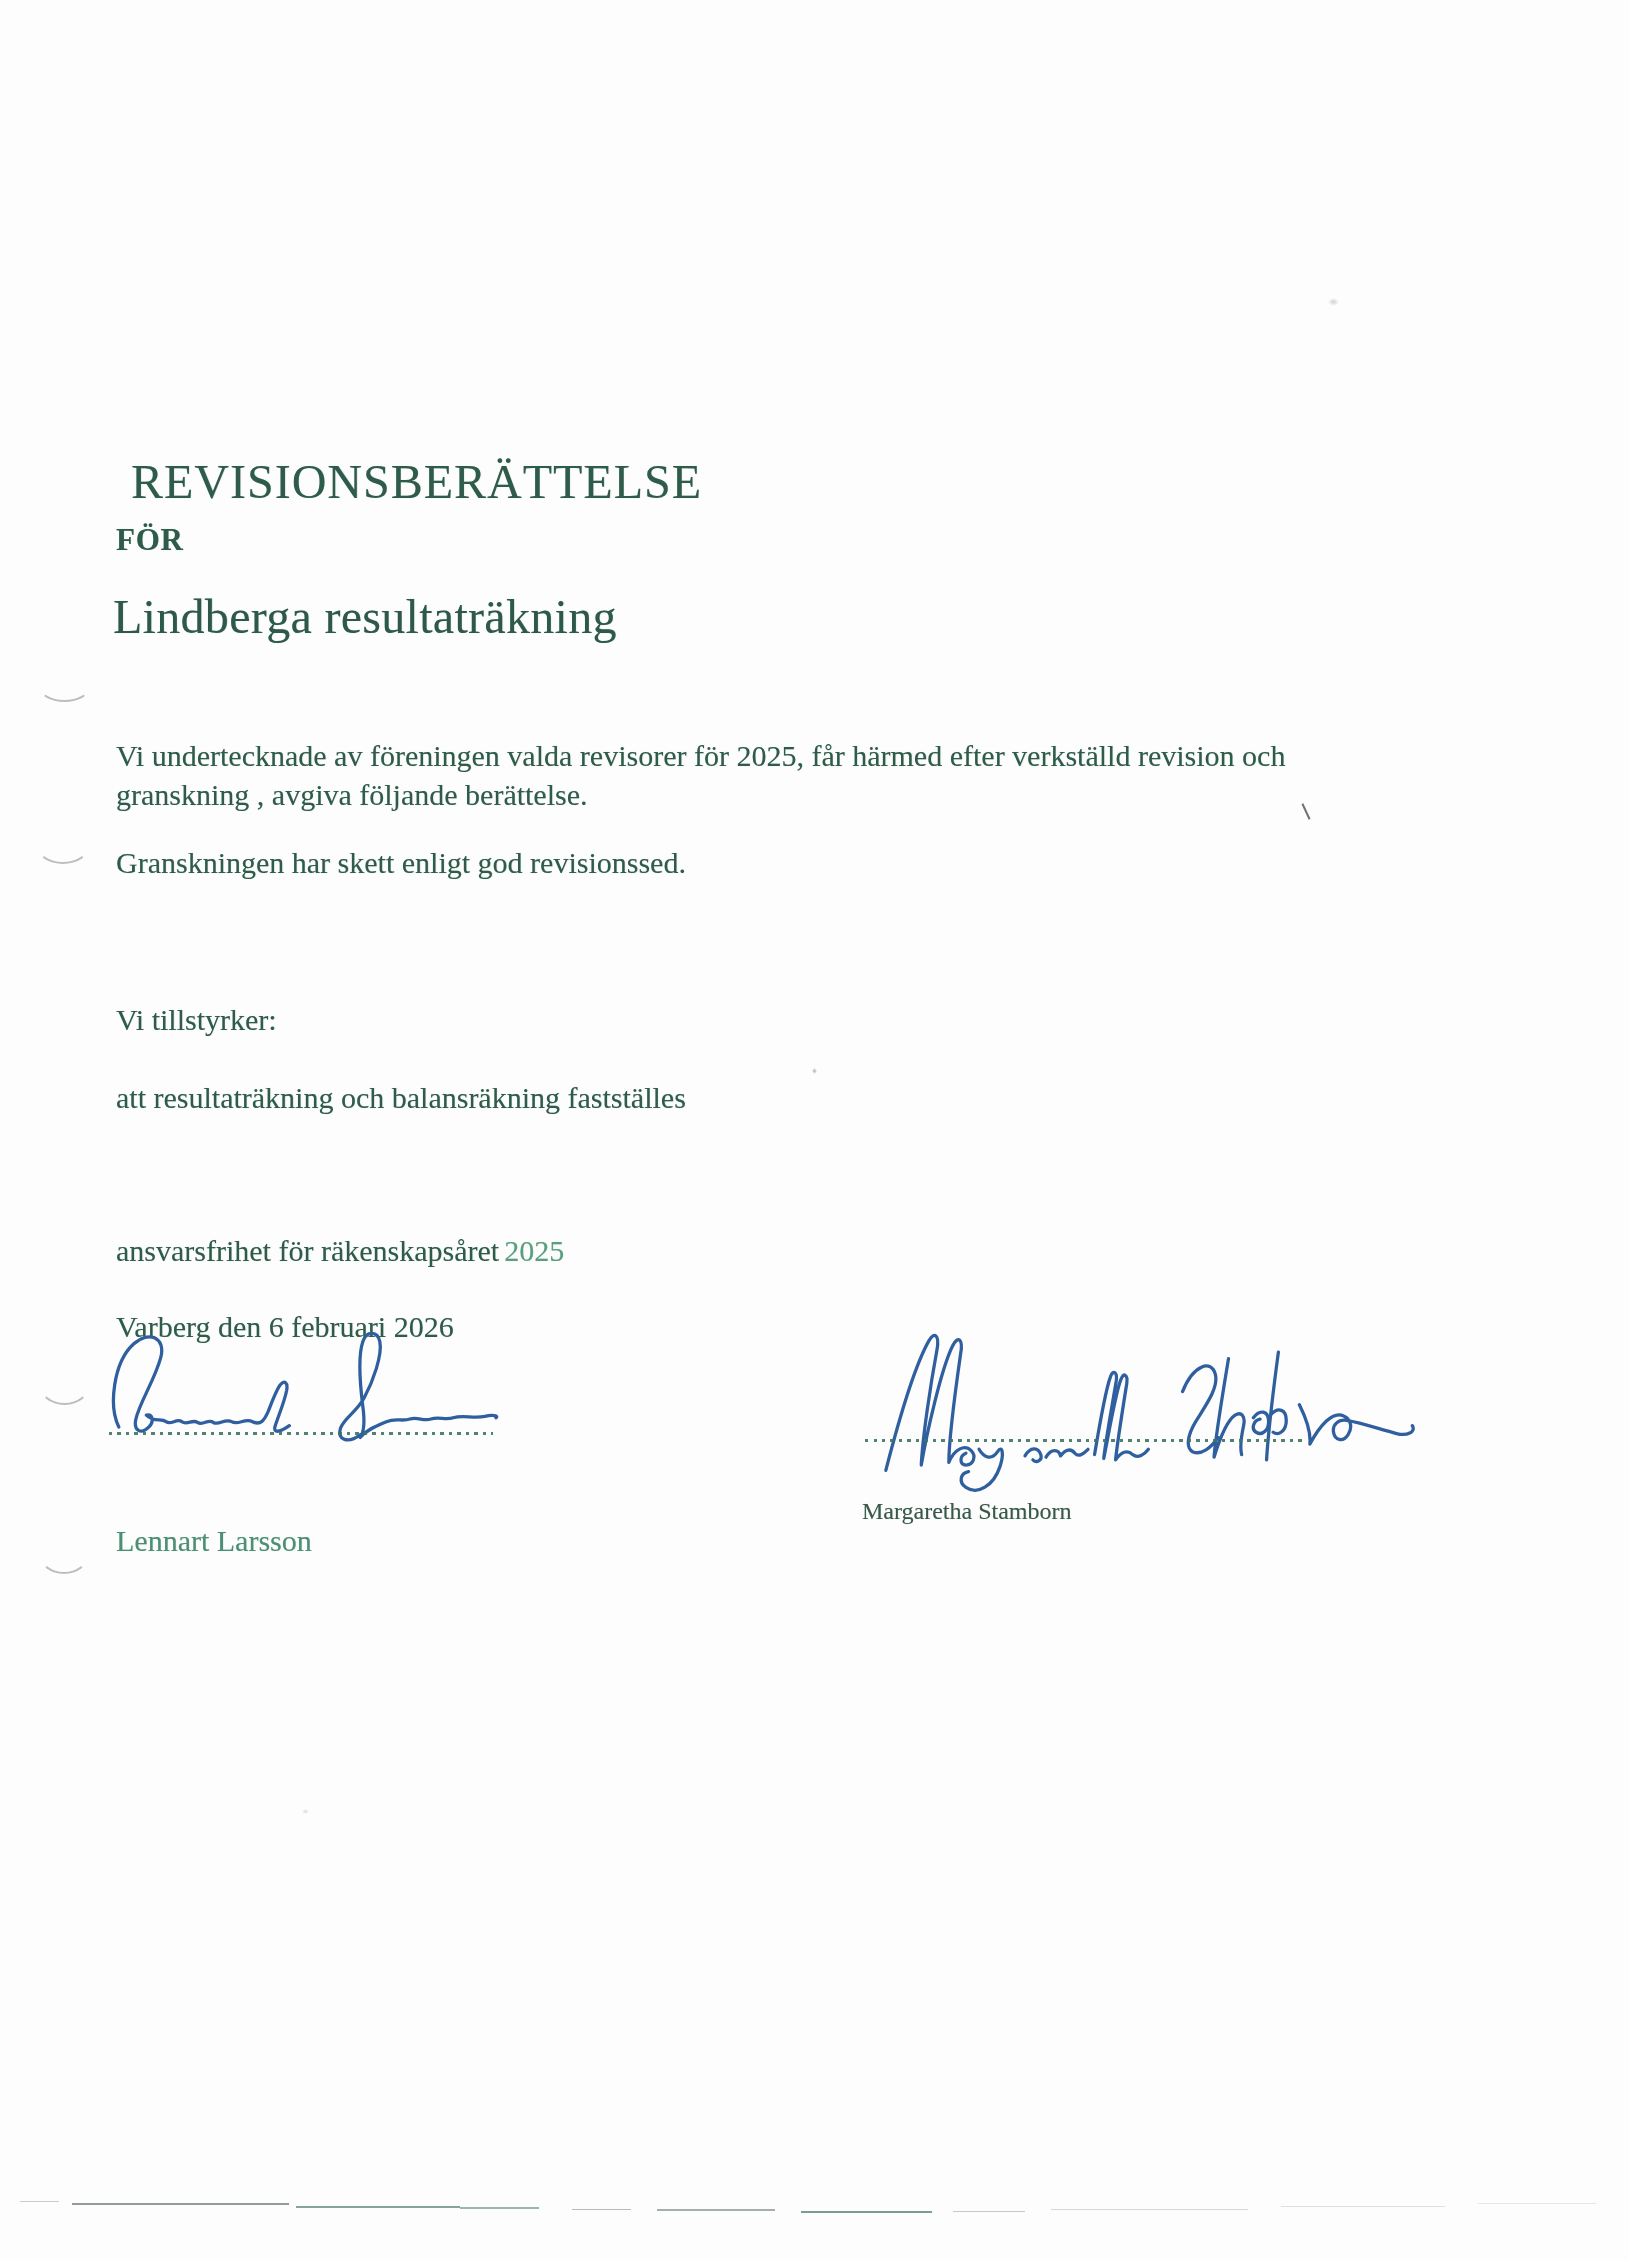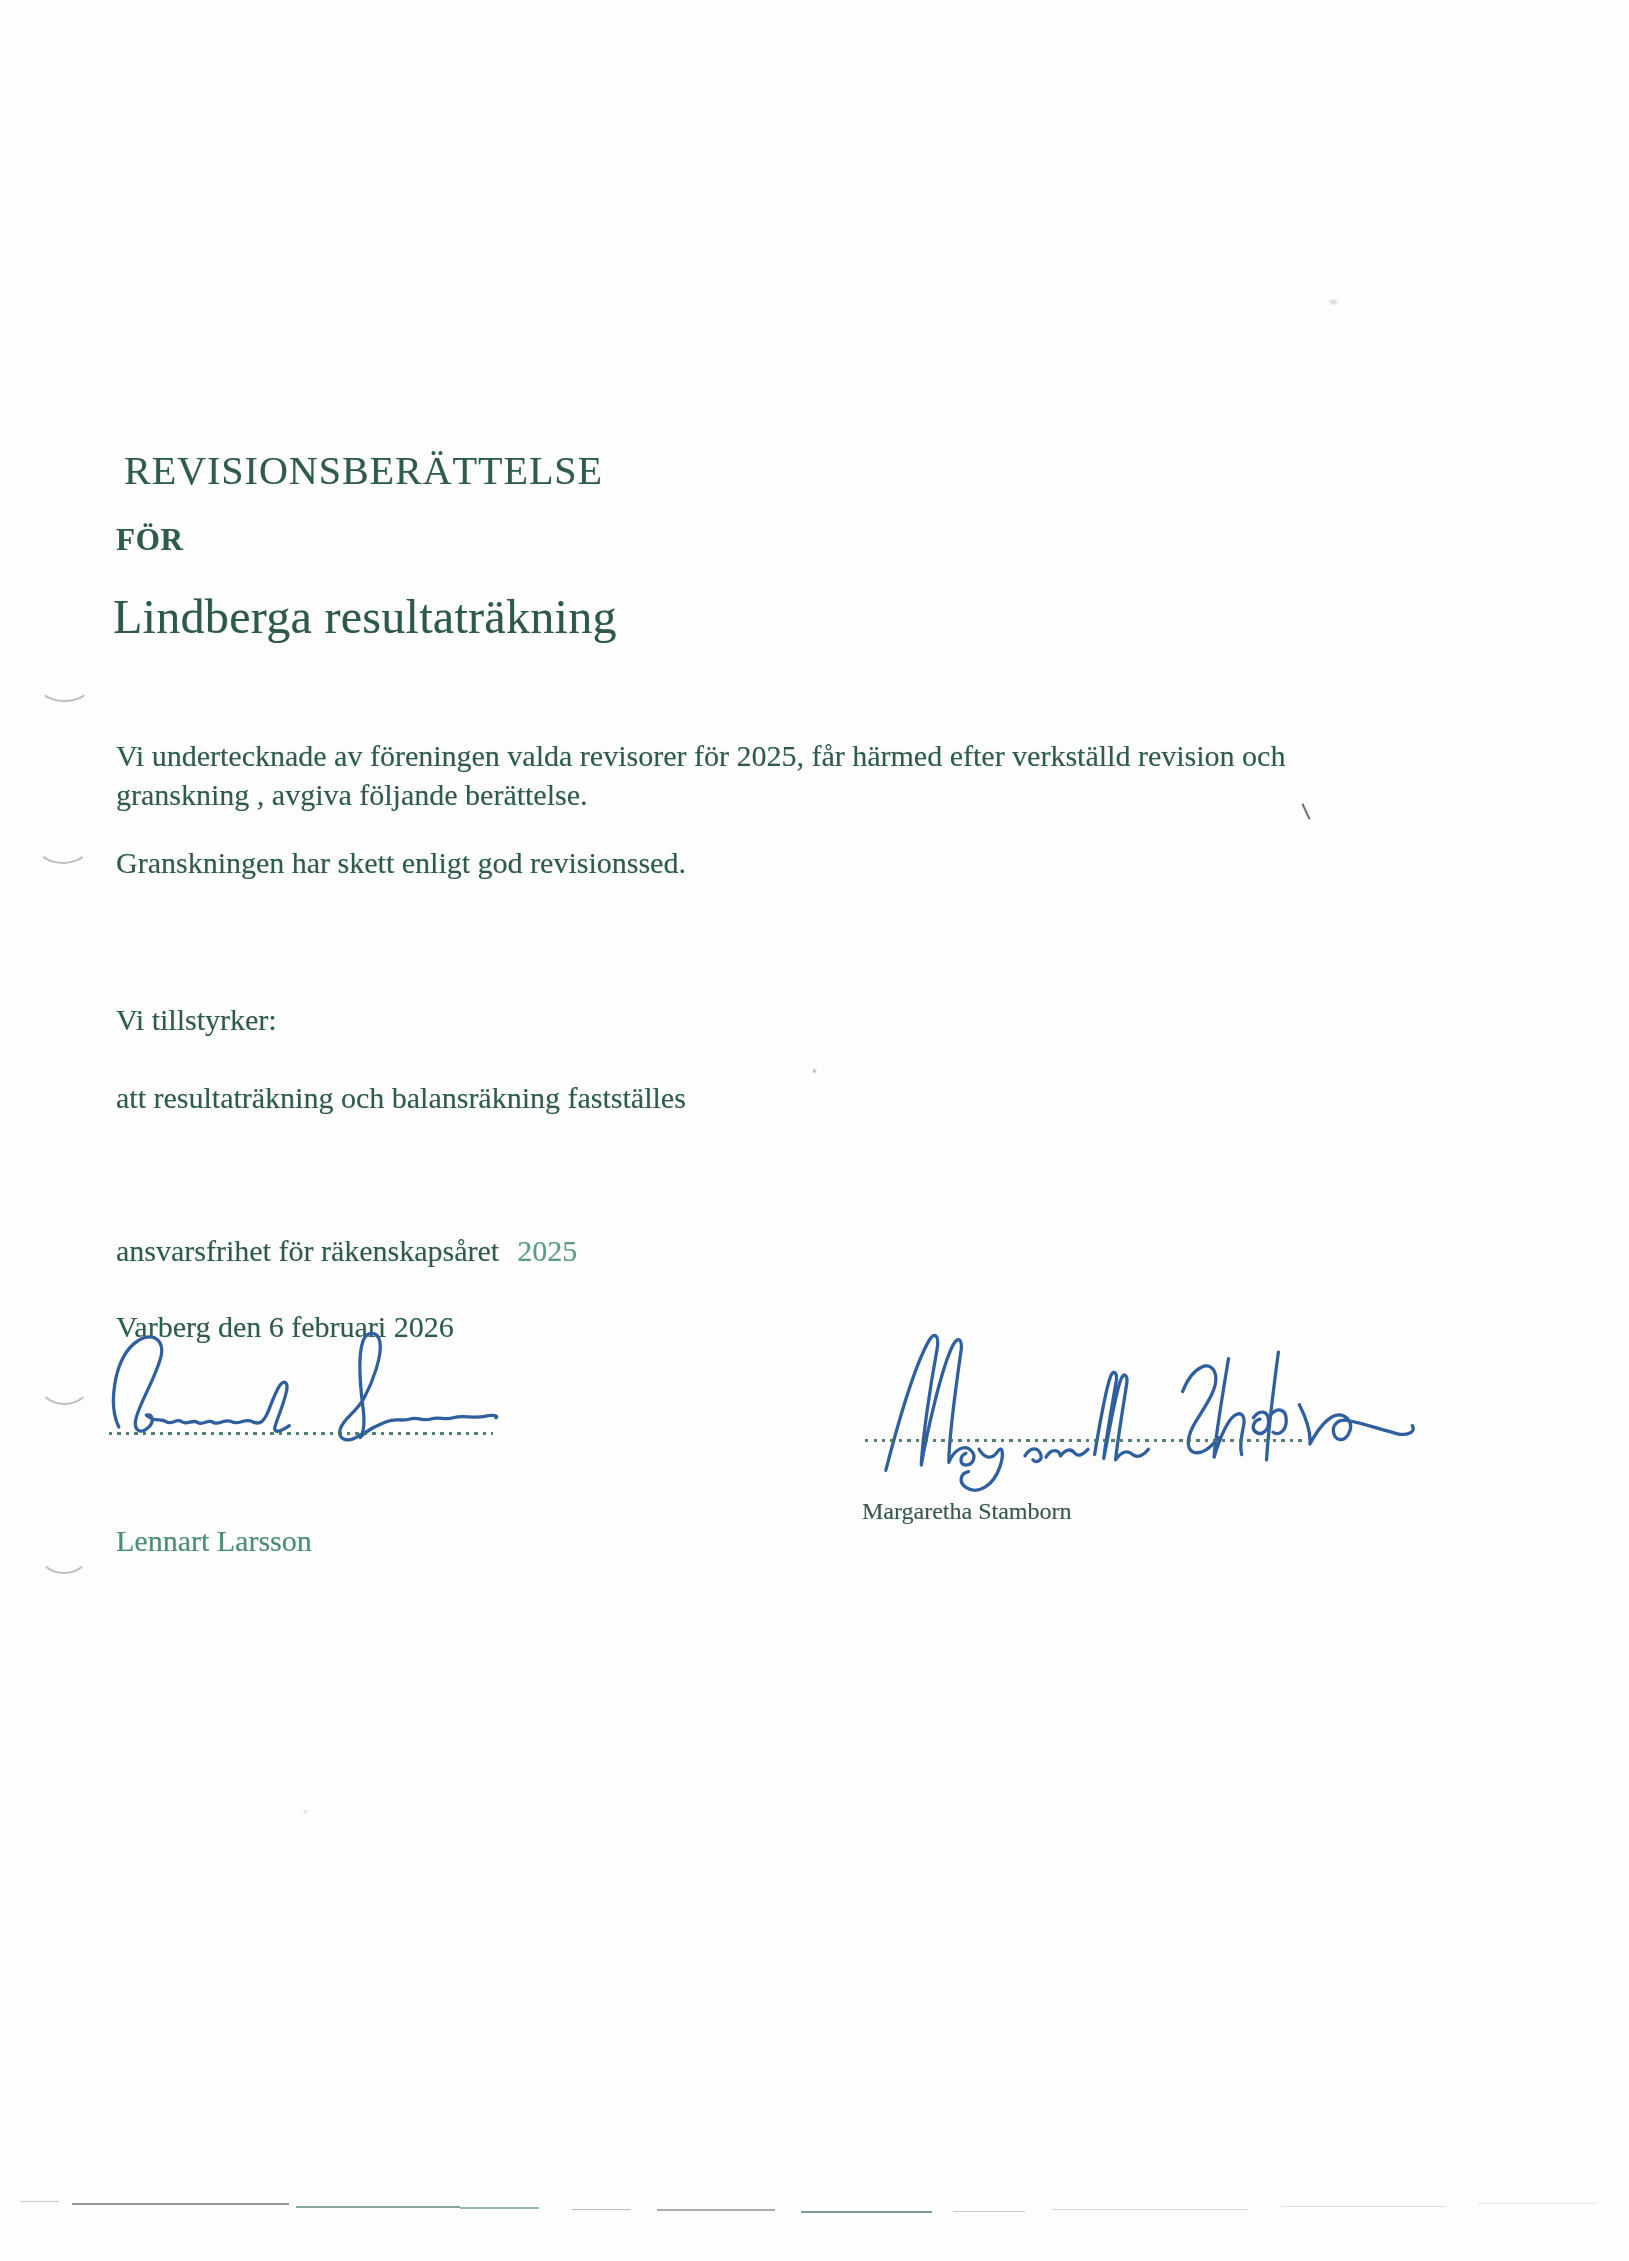--- a/index.html
+++ b/index.html
@@ -17,23 +17,23 @@
     color: var(--text-ink, #2f5c4a);
   }
   .ink {
     position: absolute;
     white-space: nowrap;
     color: var(--text-ink, #2f5c4a);
     text-shadow: 0.3px 0.3px 0.7px rgba(47, 92, 74, 0.35);
   }
   .title {
     left: 116px; top: 439px;
-    font-size: 40px; font-weight: normal;
+    font-size: 48px; font-weight: normal;
     letter-spacing: 1px;
-    margin: 8px;
+    margin: 15px;
   }
   .prep {
     left: 116px; top: 522px;
     font-size: 31px;
     letter-spacing: 0.7px;
     font-weight: bold;
   }
   .org {
     left: 113px; top: 589px;
     font-size: 48px;
@@ -47,21 +47,21 @@
   }
   .intro .line { display: block; }
   .method {
     left: 116px; top: 846px;
     font-size: 30px;
   }
   .endorse-heading { left: 116px; top: 1003px; font-size: 30px; }
   .endorse-1 { left: 116px; top: 1081px; font-size: 30px; }
   .endorse-2 { left: 116px; top: 1158px; font-size: 30px; }
   .endorse-3 { left: 116px; top: 1234px; font-size: 30px; }
-  .endorse-3 .year { margin-left: 18px; color: #5a9e7f; text-shadow: 0.3px 0.3px 0.7px rgba(90,158,127,0.4); }
+  .endorse-3 .year { margin-left: 5px; color: #5a9e7f; text-shadow: 0.3px 0.3px 0.7px rgba(90,158,127,0.4); }
   .place-date { left: 116px; top: 1310px; font-size: 30px; }
 
   .sig-name-left {
     left: 116px; top: 1485px;
     font-size: 30px;
     color: var(--name-left-ink, #4b8f75);
     text-shadow: 0.3px 0.3px 0.7px rgba(60,110,90,0.35);
     margin-top: 39px;
   }
   .sig-name-right {

